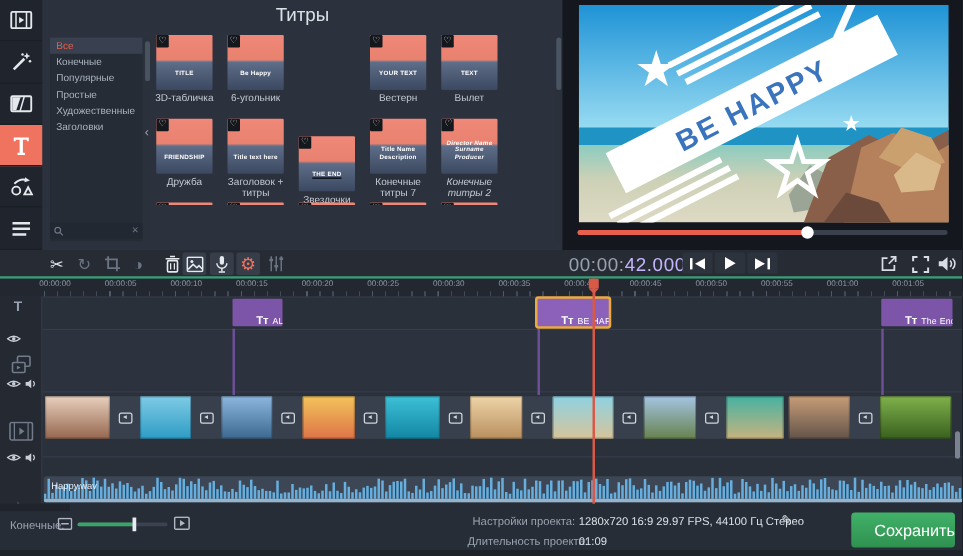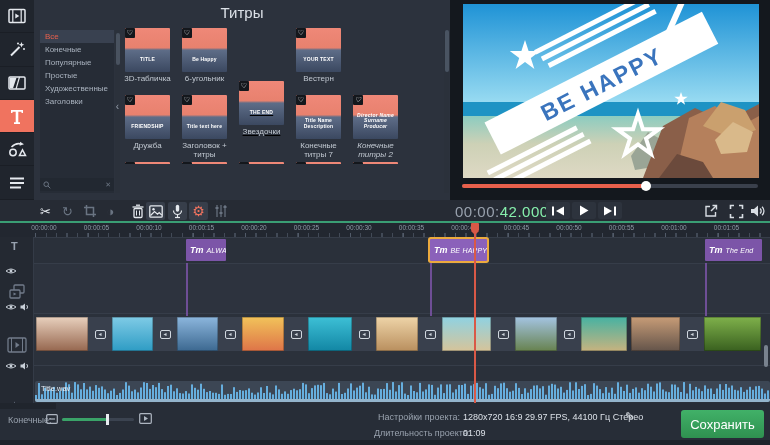--- a/index.html
+++ b/index.html
@@ -40,21 +40,21 @@
   .seek-fill{position:absolute;left:0;top:0;height:4px;background:#e8604c;border-radius:2px;}
   .seek-handle{position:absolute;top:-3px;width:10px;height:10px;background:#fff;border-radius:50%;margin-left:-5px;}
 
   
   .toolbar{position:absolute;left:0;top:200px;width:770px;height:22px;background:#262b34;}
   .tb{position:absolute;top:2px;width:19px;height:18px;display:flex;align-items:center;justify-content:center;font-size:13px;color:#e5e9ee;border-radius:2px;}
   .tb.dim{color:#6a7482;}
   .tb.boxed{background:#373e4a;}
   .tb.accent{color:#f0735f;}
   .timecode{position:absolute;left:455px;top:3px;font-family:"DejaVu Sans Mono",monospace;font-size:15px;letter-spacing:.5px;color:#98a1ad;}
-  .tc-ms{color:#86efac;}
+  .tc-ms{color:#c4b5fd;}
   .tp{position:absolute;top:2px;width:24px;height:17px;background:#2d333d;border-radius:2px;display:flex;align-items:center;justify-content:center;}
   .ri{position:absolute;top:2px;width:20px;height:18px;display:flex;align-items:center;justify-content:center;}
   .greenline{position:absolute;left:0;top:221px;width:770px;height:2px;background:#3a9e74;}
 
   
   .timeline{position:absolute;left:0;top:223px;width:770px;height:180px;}
   .ruler{position:absolute;left:0;top:0;width:770px;height:14px;background:#222730;}
   .rlabel{position:absolute;top:1px;width:35px;text-align:center;font-size:6.5px;color:#8f98a6;}
   .ticks{position:absolute;left:35px;top:10px;width:735px;height:4px;
      background-image:repeating-linear-gradient(90deg,#525b69 0 1px,transparent 1px 52.5px),
@@ -62,21 +62,21 @@
   .lane{position:absolute;left:0;width:770px;border-top:1px solid #363d49;}
   .lane.title{top:14px;height:26px;background:#2a303a;}
   .lane.overlay{top:40px;height:50px;background:#2d333e;}
   .lane.video{top:90px;height:52px;background:#2b313b;}
   .lane.audio{top:142px;height:38px;background:#2a303a;}
   .rail{position:absolute;left:0;top:14px;width:34px;height:166px;background:#242932;border-right:1px solid #343b47;}
   .rail .t-glyph{position:absolute;left:11px;top:3px;font-size:11px;font-weight:bold;color:#98a2b0;}
   .rail .note{position:absolute;left:11px;top:160px;font-size:13px;color:#6e7887;}
   .rail svg{position:absolute;}
   #clips-layer{position:absolute;left:0;top:0;width:770px;height:180px;pointer-events:none;}
-  .tclip{position:absolute;top:16px;height:22px;background:#7c55a8;border-radius:1px;display:flex;align-items:center;padding-left:4px;overflow:hidden;white-space:nowrap;pointer-events:auto;cursor:pointer;font-style:italic;}
+  .tclip{position:absolute;top:16px;height:22px;background:#7c55a8;border-radius:1px;display:flex;align-items:flex-end;padding-left:19px;overflow:hidden;white-space:nowrap;pointer-events:auto;cursor:pointer;}
   .tclip.selected{background:#8b61ba;box-shadow:0 0 0 2px #ecaa3e;}
   .tclip .badge{font-size:9px;font-weight:bold;color:#fff;}
   .tclip .clabel{font-size:7px;color:#fff;margin-left:3px;letter-spacing:.2px;}
   .stem{position:absolute;top:40px;width:2px;height:53px;background:rgba(122,83,166,.85);}
   #video-row{position:absolute;left:36px;top:94px;height:34px;display:flex;align-items:stretch;}
   .vclip{height:34px;border-radius:1px;box-shadow:inset 0 0 0 1px rgba(0,0,0,.25);cursor:pointer;}
   .vtrans{width:24px;height:34px;background:#39404d;display:flex;align-items:center;justify-content:center;cursor:pointer;}
   .vtrans span{display:block;width:11px;height:9px;border:1px solid #cfd6de;border-radius:2px;color:#cfd6de;font-size:6px;line-height:7px;text-align:center;}
   .vgap{width:4px;}
   .audio-clip{position:absolute;left:35px;top:158px;width:735px;height:21px;background:#3c4654;border-radius:2px;overflow:hidden;cursor:pointer;}
@@ -92,21 +92,21 @@
   .statusbar{position:absolute;left:0;top:403px;width:770px;height:42px;background:#272d37;}
   .rail-tab{position:absolute;left:0;top:0;width:56px;height:6px;background:#20252d;}
   .sbar-strip{position:absolute;left:0;top:37px;width:770px;height:5px;background:#1e232a;}
   .lbl{position:absolute;font-size:9px;color:#99a2ae;}
   .val{position:absolute;font-size:9px;color:#dbe0e7;}
   .zslider{position:absolute;left:62px;top:15px;width:72px;height:3px;background:#3b4350;border-radius:2px;cursor:pointer;}
   .zfill{position:absolute;left:0;top:0;height:3px;background:#3aa368;border-radius:2px;}
   .zhandle{position:absolute;top:-4px;width:3px;height:11px;background:#e8ecf0;margin-left:-1px;}
   .zbtn{position:absolute;top:9px;width:15px;height:13px;display:flex;align-items:center;justify-content:center;}
   .pencil{position:absolute;left:625px;top:7px;font-size:11px;color:#d8dde3;}
-  .save{position:absolute;left:681px;top:7px;width:83px;height:28px;background:linear-gradient(180deg,#41b168,#2f9150);border-radius:3px;color:#fff;font-size:13px;text-align:center;}
+  .save{position:absolute;left:681px;top:7px;width:83px;height:28px;background:linear-gradient(180deg,#41b168,#2f9150);border-radius:3px;color:#fff;font-size:13px;text-align:right;}
 </style>
 </head>
 <body>
 
 <div id="app">
   <div class="top">
 
     <nav class="sidebar">
       <div class="side-item">
         <svg width="20" height="20" viewBox="0 0 20 20">
@@ -169,35 +169,42 @@
             </div>
             <div class="tlabel">6-угольник</div>
           </div>
           <div class="titem" style="left: 256px; top: 28px;">
             <div class="thumb">
               <span class="heart">♡</span>
               <div class="thumb-text">YOUR TEXT</div>
             </div>
             <div class="tlabel">Вестерн</div>
           </div>
+          <div class="titem" style="left: 313px; top: 28px;">
+            <div class="thumb">
+              <span class="heart">♡</span>
+              <div class="thumb-text">TEXT</div>
+            </div>
+            <div class="tlabel">Вылет</div>
+          </div>
           <div class="titem" style="left: 85px; top: 95px;">
             <div class="thumb">
               <span class="heart">♡</span>
               <div class="thumb-text">FRIENDSHIP</div>
             </div>
             <div class="tlabel">Дружба</div>
           </div>
           <div class="titem" style="left: 142px; top: 95px;">
             <div class="thumb">
               <span class="heart">♡</span>
               <div class="thumb-text">Title text here</div>
             </div>
             <div class="tlabel">Заголовок + титры</div>
           </div>
-          <div class="titem" style="left: 199px; top: 81px; text-decoration: underline;">
+          <div class="titem" style="left: 199px; top: 109px; text-decoration: underline;">
             <div class="thumb">
               <span class="heart">♡</span>
               <div class="thumb-text">THE END</div>
             </div>
             <div class="tlabel">Звездочки</div>
           </div>
           <div class="titem" style="left: 256px; top: 95px;">
             <div class="thumb">
               <span class="heart">♡</span>
               <div class="thumb-text">Title Name Description</div>
@@ -773,21 +780,21 @@
           <rect x="711" y="8.7" width="2" height="9.3" fill="#66aede"></rect>
           <rect x="714" y="5.8" width="2" height="12.2" fill="#66aede"></rect>
           <rect x="717" y="8.8" width="2" height="9.2" fill="#66aede"></rect>
           <rect x="720" y="5.3" width="2" height="12.7" fill="#66aede"></rect>
           <rect x="723" y="4.9" width="2" height="13.1" fill="#66aede"></rect>
           <rect x="726" y="7.6" width="2" height="10.4" fill="#66aede"></rect>
           <rect x="729" y="12.5" width="2" height="5.5" fill="#66aede"></rect>
           <rect x="732" y="9.4" width="2" height="8.6" fill="#66aede"></rect>
         </svg>
       <div class="abase"></div>
-      <span class="aname">Title.wav</span>
+      <span class="aname">Happy.wav</span>
     </div>
 
     <div class="tl-scroll"></div>
     <div class="playhead" id="playhead" style="left: 474px;">
         <div class="ph-cap"></div>
       </div>
   </div>
 
   <footer class="statusbar">
     <div class="rail-tab"></div>

